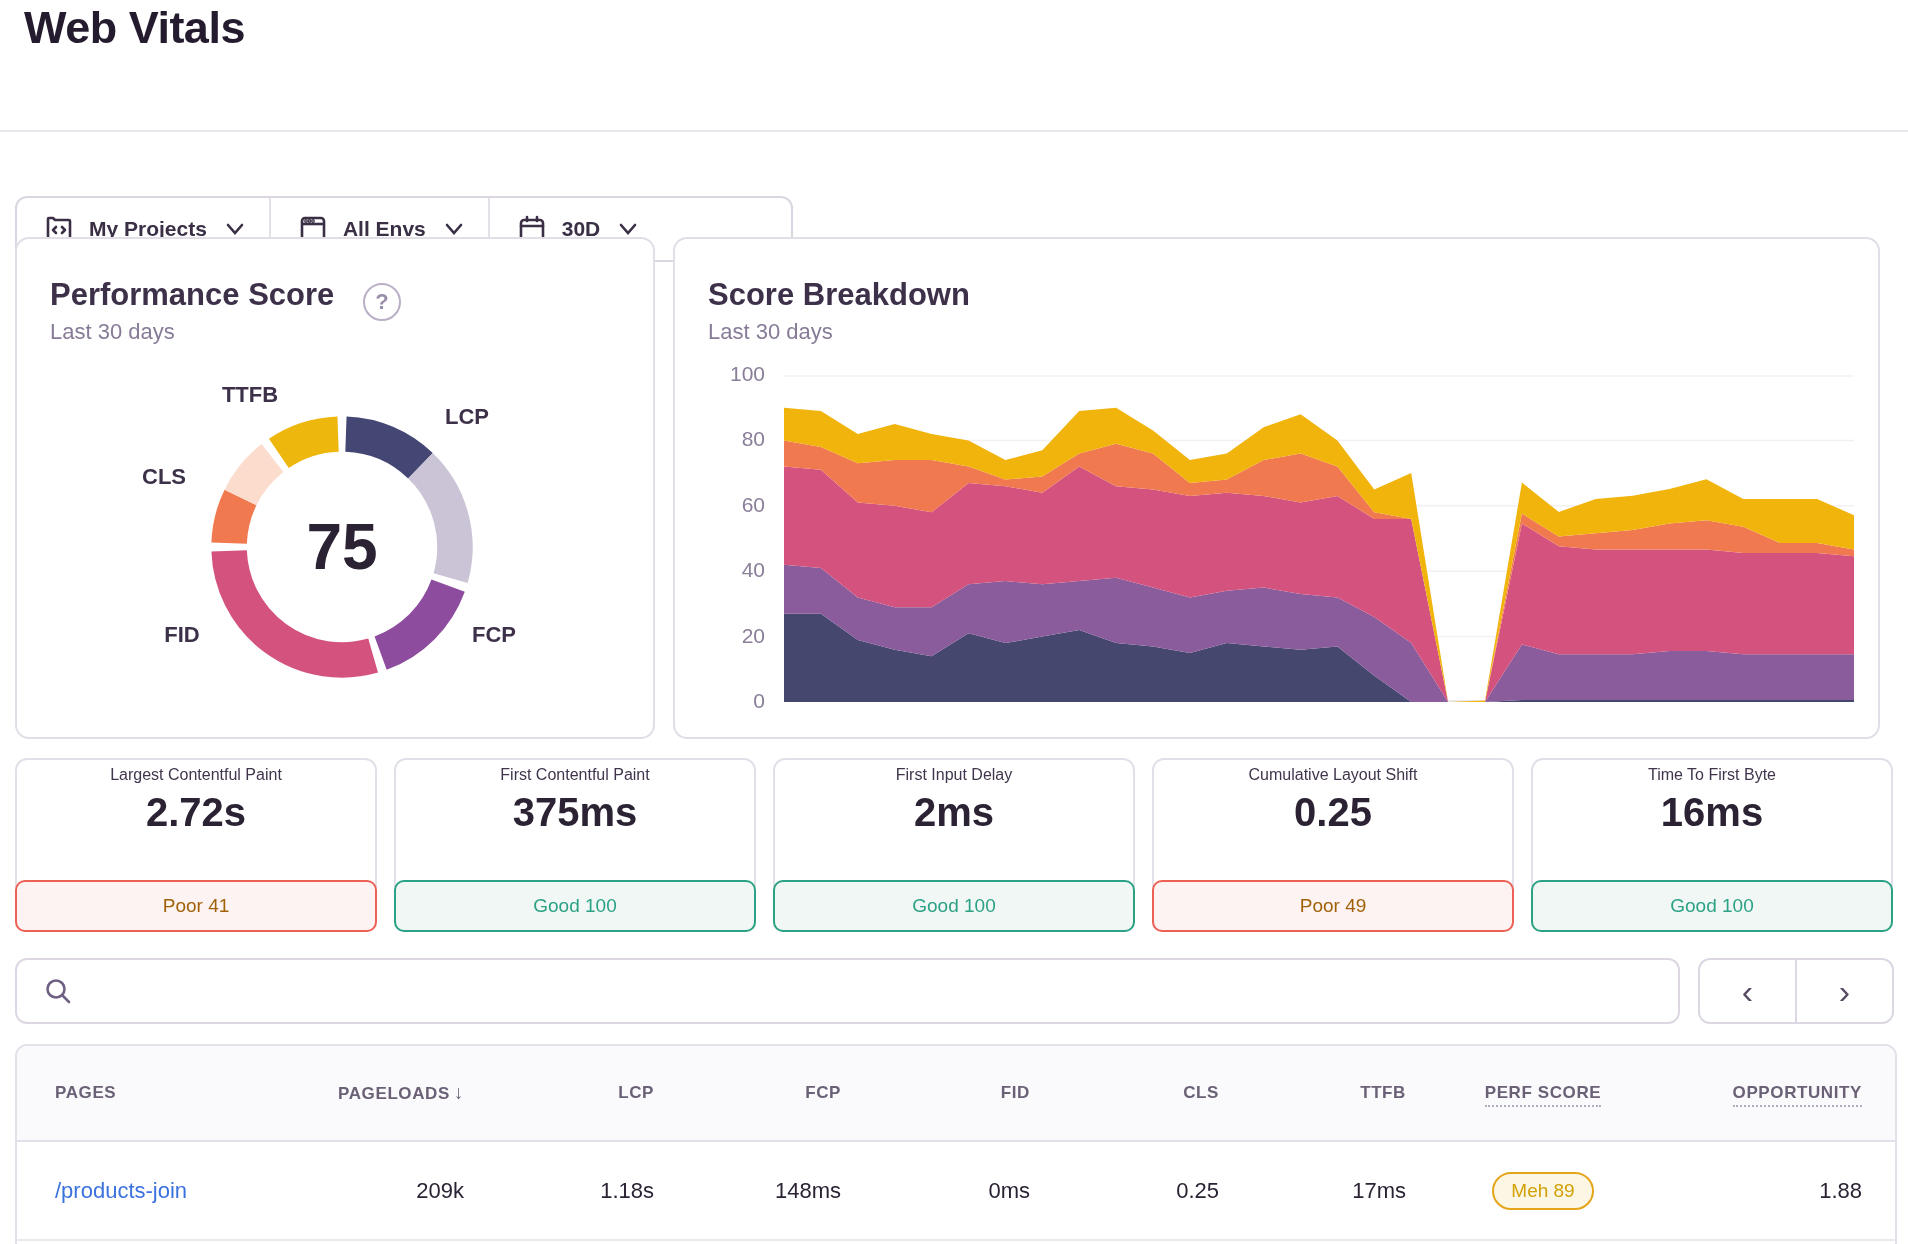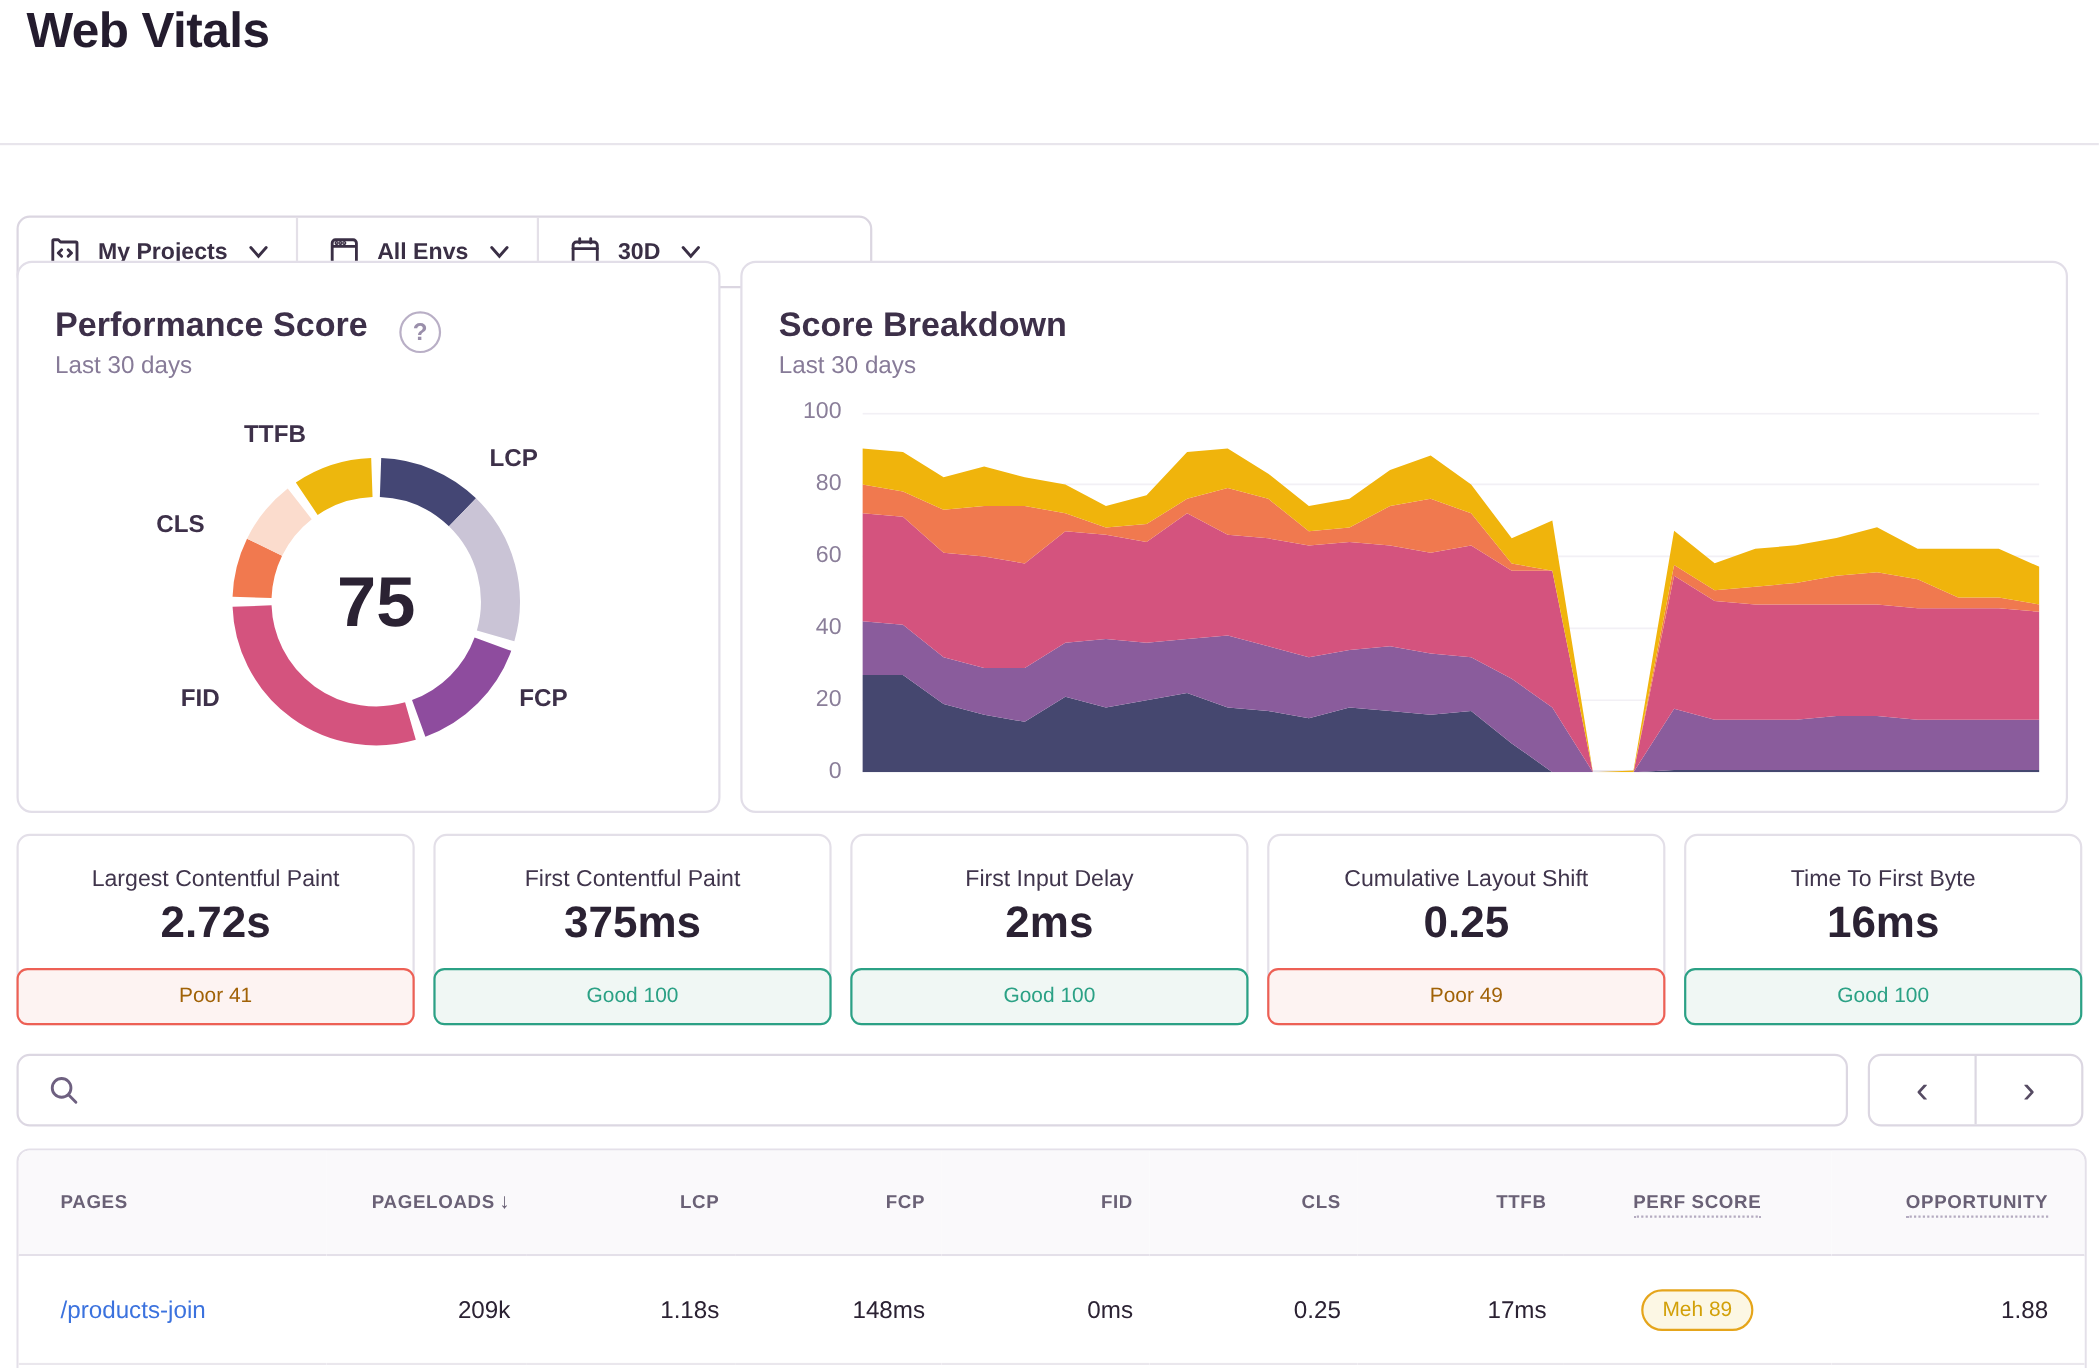--- a/index.html
+++ b/index.html
@@ -36,21 +36,21 @@
   .ring-label { position:absolute; transform:translate(-50%,-50%); font-size:22px; font-weight:700; color:#3D3049; white-space:nowrap; }
 
   
   #y-axis-labels span { position:absolute; left:20px; width:70px; text-align:right;
     font-size:21px; color:#8A7E99; }
   #score-area { position:absolute; left:109px; top:136px; width:1070px; height:327px; }
 
   
   .metric-card { position:absolute; top:758px; width:362px; height:174px; background:#fff;
     border:2px solid #E3DFE8; border-radius:12px; text-align:center; }
-  .metric-label { margin-top:27px; font-size:21px; color:#40354C; }
+  .metric-label { margin-top:6px; font-size:16px; color:#40354C; }
   .metric-value { margin-top:6px; font-size:40px; font-weight:700; color:#2B2233; }
   .metric-footer { position:absolute; left:-2px; right:-2px; bottom:-2px; height:52px;
     border-radius:10px; border:2px solid; display:flex; align-items:center; justify-content:center; font-size:19px; }
   .metric-footer[data-status="poor"] { color:#a16207; border-color:#ED6055; background:#FDF3F2; }
   .metric-footer[data-status="good"] { color:#2BA185; border-color:#2BA185; background:#F0F7F4; }
 
   
   #search-bar { position:absolute; left:15px; top:958px; width:1665px; height:66px;
     border:2px solid #DCD7E2; border-radius:12px; background:#fff; display:flex; align-items:center; }
   #search-bar svg { margin:0 18px 0 26px; }

